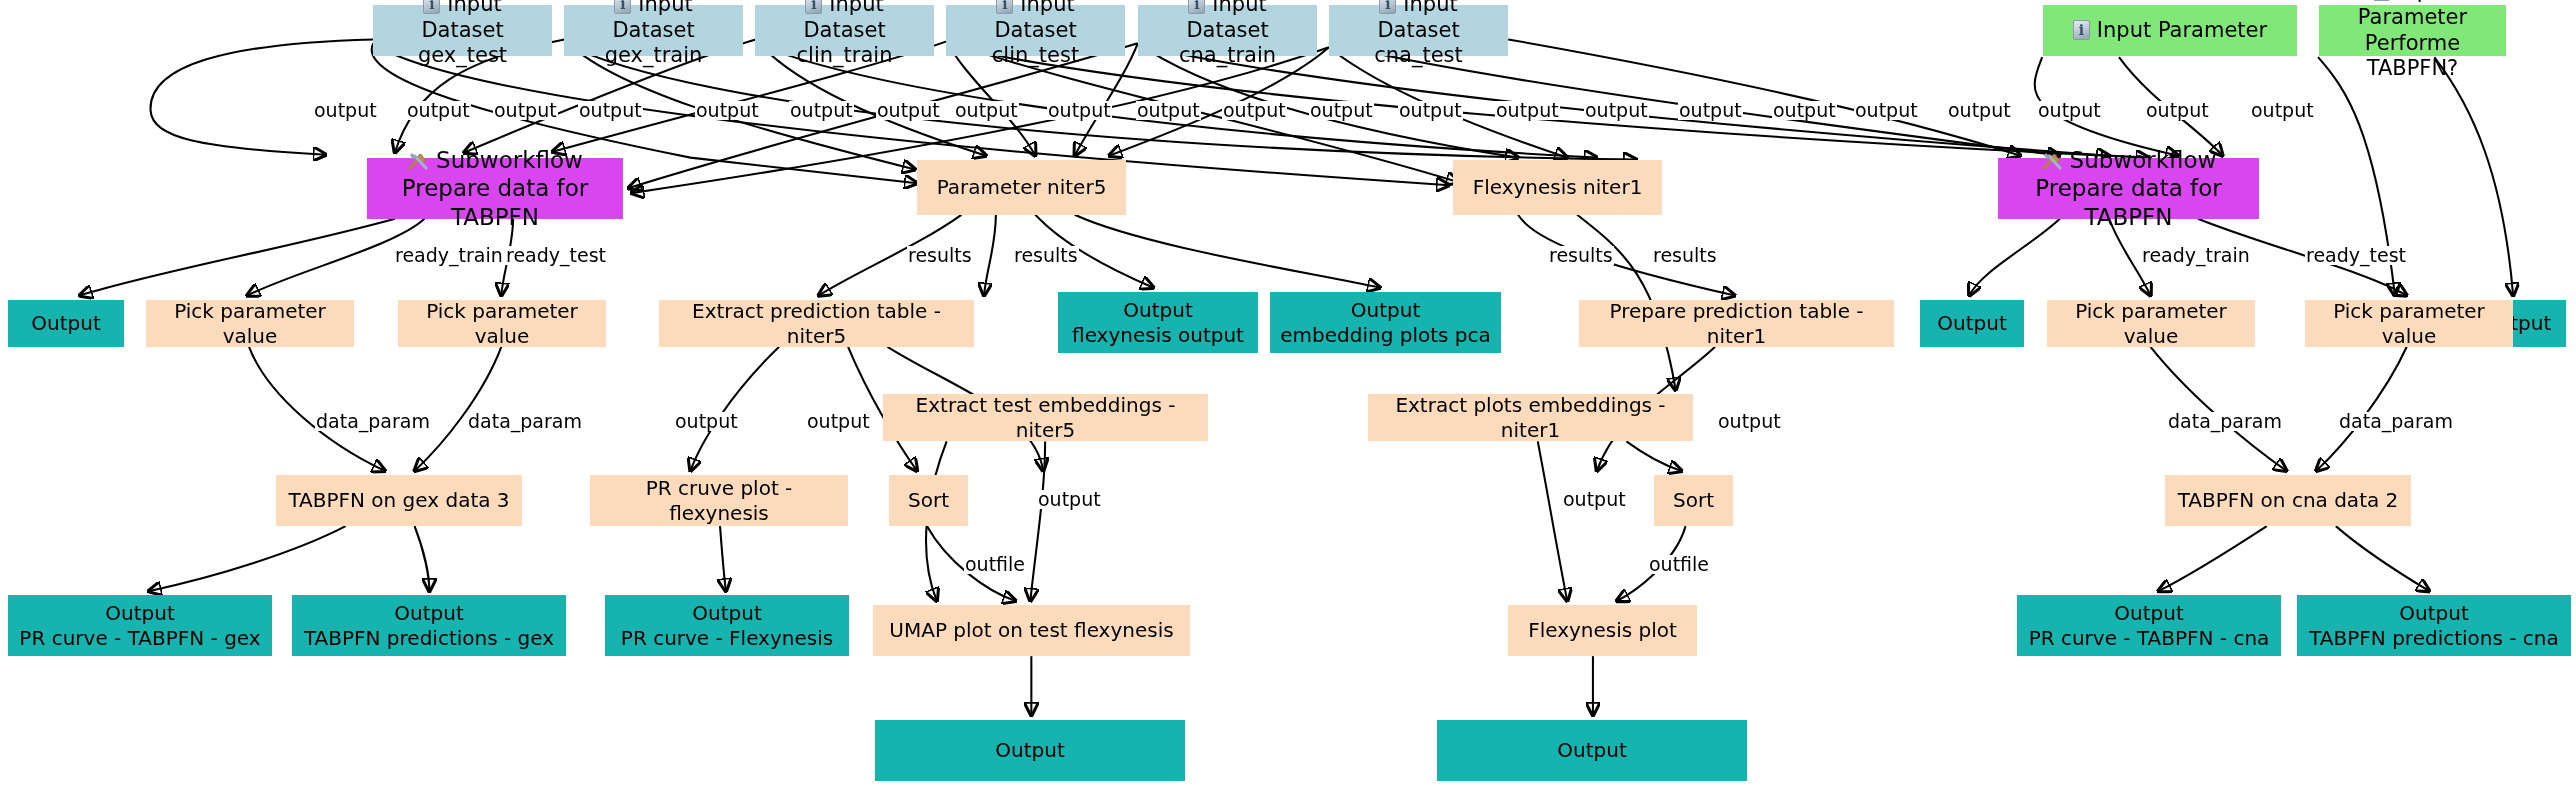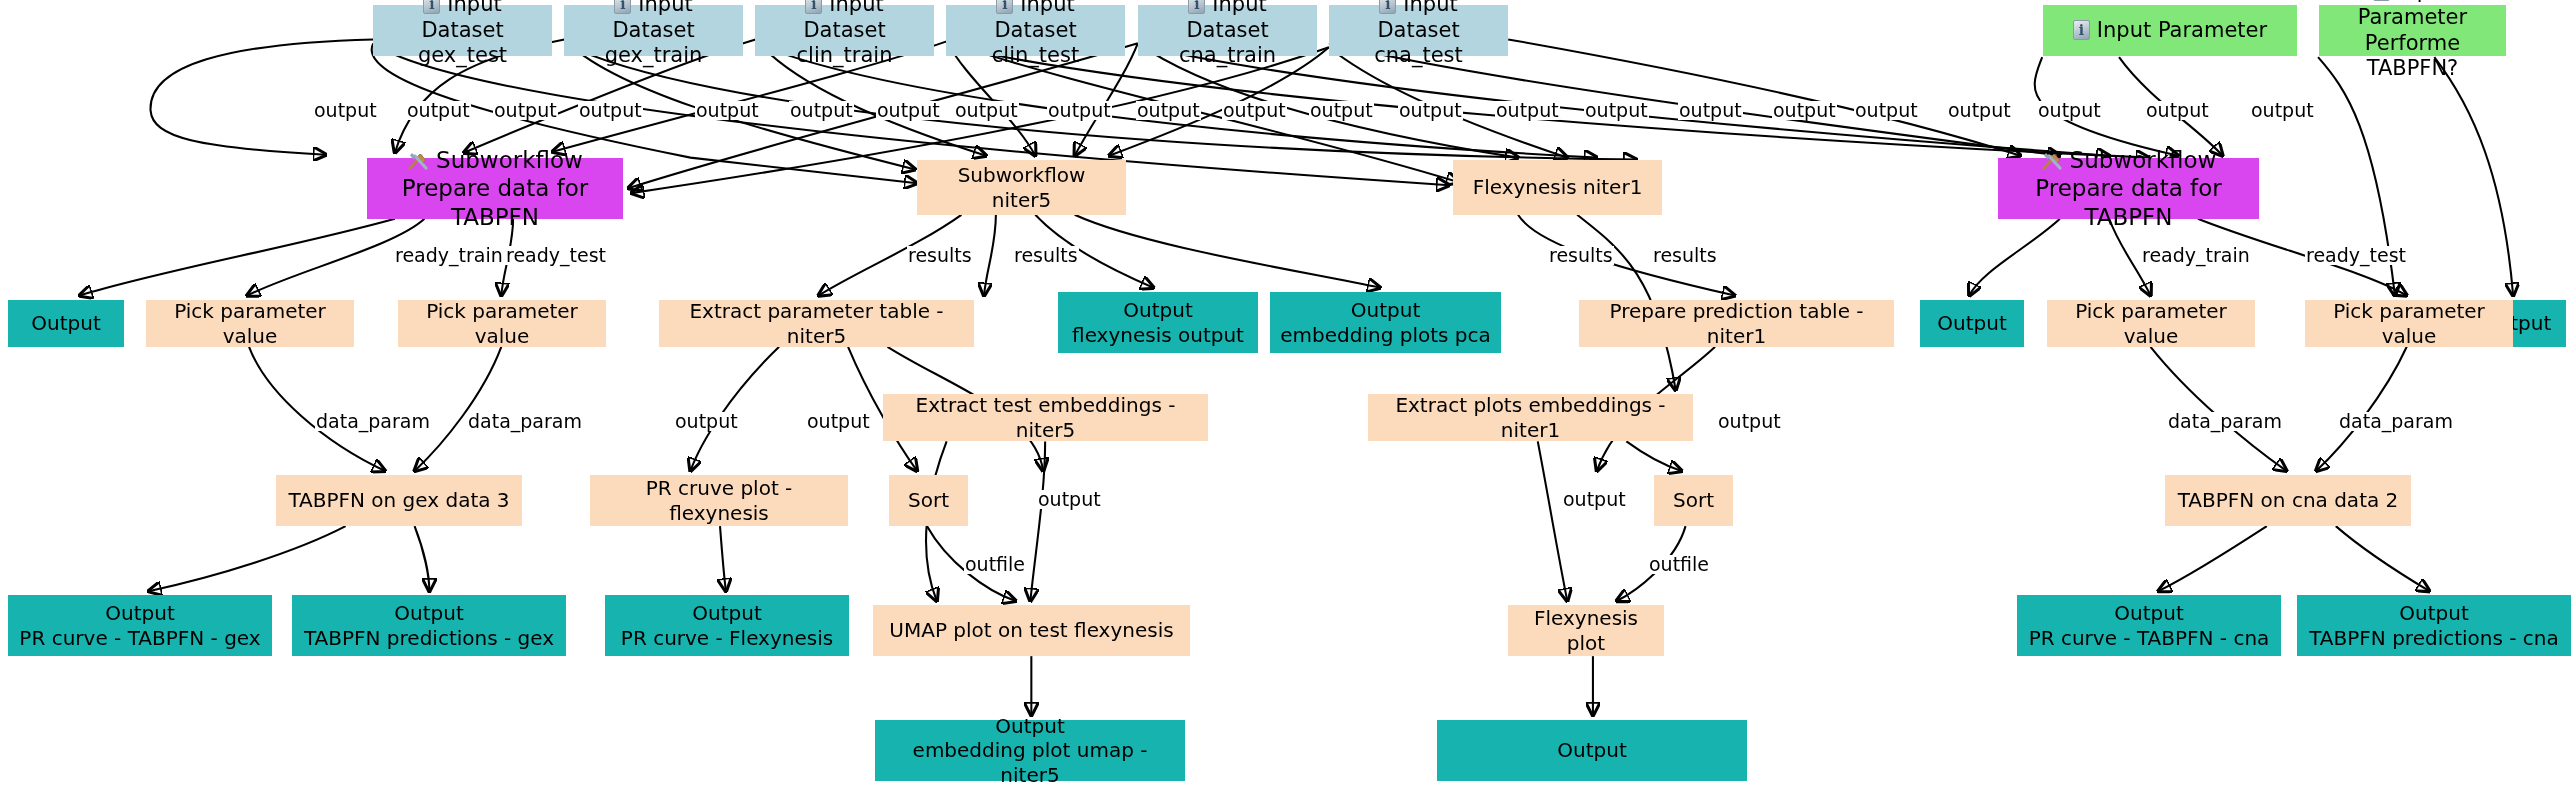--- a/index.html
+++ b/index.html
@@ -147,21 +147,21 @@
       </div>
       <div class="node n-sub" style="left: 367px; top: 158px; width: 256px; height: 61px;">
         <span class="lbl"><span><span class="ico tools"><svg viewBox="0 0 22 20" width="22" height="20">
                 <path d="M3 17 L14 5" stroke="#b5804a" stroke-width="3.2" stroke-linecap="round" fill="none"></path>
                 <path d="M13 3 L19 9 L16 12 L10 6 Z" fill="#c08a52" stroke="#8d6335" stroke-width="0.7"></path>
                 <path d="M19 17 L8 5" stroke="#9fb4c4" stroke-width="3.2" stroke-linecap="round" fill="none"></path>
                 <path d="M5 2 L9 6 L6.5 8.5 L3 4.5 Z" fill="#8fa6b8" stroke="#5c7policy" stroke-width="0"></path>
               </svg></span>Subworkflow</span><br><span>Prepare data for TABPFN</span></span>
       </div>
       <div class="node n-tool" style="left: 917px; top: 160px; width: 209px; height: 55px;">
-        <span class="lbl"><span>Subworkflow niter5</span></span>
+        <span class="lbl"><span>Parameter niter5</span></span>
       </div>
       <div class="node n-tool" style="left: 1453px; top: 160px; width: 209px; height: 55px;">
         <span class="lbl"><span>Flexynesis niter1</span></span>
       </div>
       <div class="node n-sub" style="left: 1998px; top: 158px; width: 261px; height: 61px;">
         <span class="lbl"><span><span class="ico tools"><svg viewBox="0 0 22 20" width="22" height="20">
                 <path d="M3 17 L14 5" stroke="#b5804a" stroke-width="3.2" stroke-linecap="round" fill="none"></path>
                 <path d="M13 3 L19 9 L16 12 L10 6 Z" fill="#c08a52" stroke="#8d6335" stroke-width="0.7"></path>
                 <path d="M19 17 L8 5" stroke="#9fb4c4" stroke-width="3.2" stroke-linecap="round" fill="none"></path>
                 <path d="M5 2 L9 6 L6.5 8.5 L3 4.5 Z" fill="#8fa6b8" stroke="#5c7policy" stroke-width="0"></path>
@@ -176,21 +176,21 @@
       <div class="node n-out" style="left: 8px; top: 300px; width: 116px; height: 47px;">
         <span class="lbl"><span>Output</span></span>
       </div>
       <div class="node n-tool" style="left: 146px; top: 300px; width: 208px; height: 47px;">
         <span class="lbl"><span>Pick parameter value</span></span>
       </div>
       <div class="node n-tool" style="left: 398px; top: 300px; width: 208px; height: 47px;">
         <span class="lbl"><span>Pick parameter value</span></span>
       </div>
       <div class="node n-tool" style="left: 659px; top: 300px; width: 315px; height: 47px;">
-        <span class="lbl"><span>Extract parameter table - niter5</span></span>
+        <span class="lbl"><span>Extract prediction table - niter5</span></span>
       </div>
       <div class="node n-out" style="left: 1058px; top: 292px; width: 200px; height: 61px;">
         <span class="lbl"><span>Output</span><br><span>flexynesis output</span></span>
       </div>
       <div class="node n-out" style="left: 1270px; top: 292px; width: 231px; height: 61px;">
         <span class="lbl"><span>Output</span><br><span>embedding plots pca</span></span>
       </div>
       <div class="node n-tool" style="left: 1579px; top: 300px; width: 315px; height: 47px;">
         <span class="lbl"><span>Prepare prediction table - niter1</span></span>
       </div>
@@ -229,31 +229,31 @@
       </div>
       <div class="node n-out" style="left: 292px; top: 595px; width: 274px; height: 61px;">
         <span class="lbl"><span>Output</span><br><span>TABPFN predictions - gex</span></span>
       </div>
       <div class="node n-out" style="left: 605px; top: 595px; width: 244px; height: 61px;">
         <span class="lbl"><span>Output</span><br><span>PR curve - Flexynesis</span></span>
       </div>
       <div class="node n-tool" style="left: 873px; top: 605px; width: 317px; height: 51px;">
         <span class="lbl"><span>UMAP plot on test flexynesis</span></span>
       </div>
-      <div class="node n-tool" style="left: 1508px; top: 605px; width: 156px; height: 51px;">
+      <div class="node n-tool" style="left: 1508px; top: 605px; width: 189px; height: 51px;">
         <span class="lbl"><span>Flexynesis plot</span></span>
       </div>
       <div class="node n-out" style="left: 2017px; top: 595px; width: 264px; height: 61px;">
         <span class="lbl"><span>Output</span><br><span>PR curve - TABPFN - cna</span></span>
       </div>
       <div class="node n-out" style="left: 2297px; top: 595px; width: 274px; height: 61px;">
         <span class="lbl"><span>Output</span><br><span>TABPFN predictions - cna</span></span>
       </div>
       <div class="node n-out" style="left: 875px; top: 720px; width: 310px; height: 61px;">
-        <span class="lbl"><span>Output</span><br><span>embedding plot umap - niter5</span></span>
+        <span class="lbl"><span>Output</span><br></span>
       </div>
       <div class="node n-out" style="left: 1437px; top: 720px; width: 310px; height: 61px;">
         <span class="lbl"><span>Output</span><br></span>
       </div>
     </div>
   <div id="labels">
       <div class="edgelabel" style="left: 313px; top: 101px;">output</div>
       <div class="edgelabel" style="left: 406px; top: 101px;">output</div>
       <div class="edgelabel" style="left: 493px; top: 101px;">output</div>
       <div class="edgelabel" style="left: 578px; top: 101px;">output</div>

